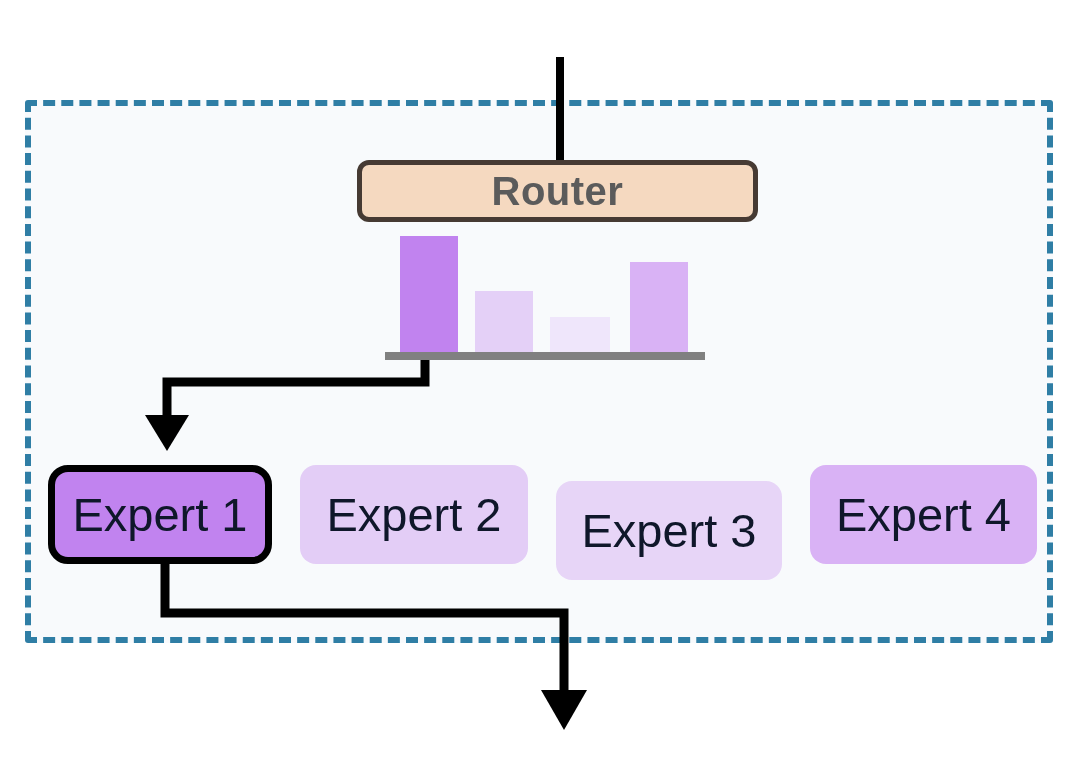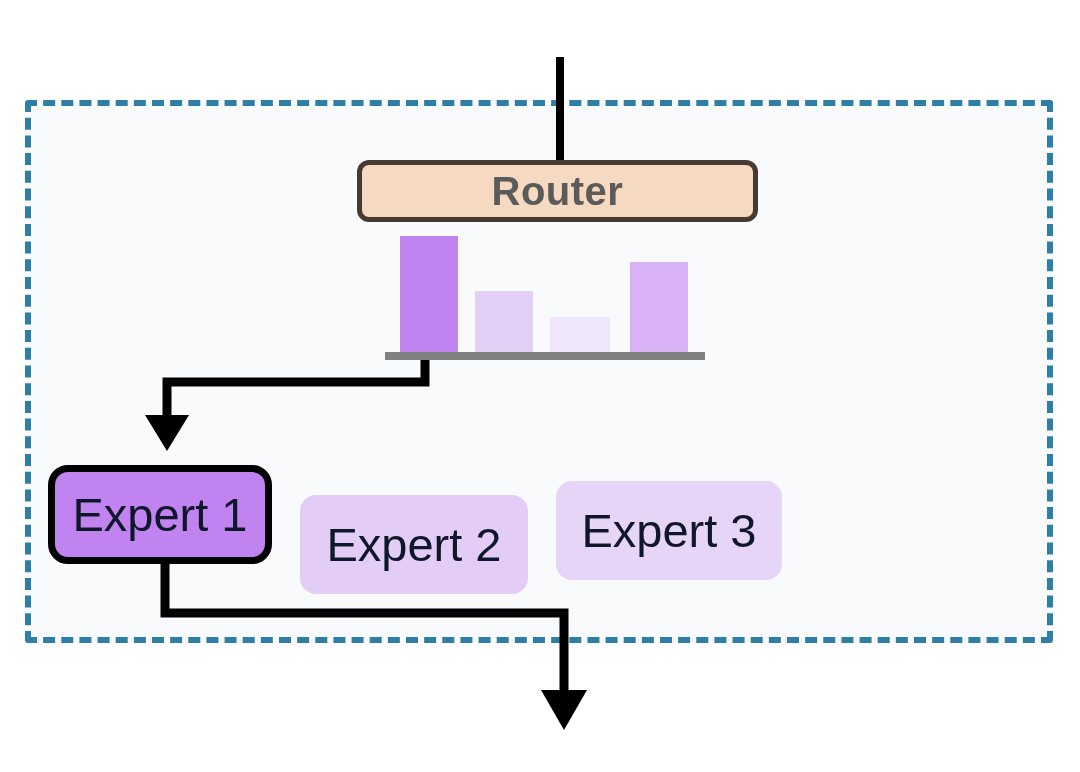--- a/index.html
+++ b/index.html
@@ -135,20 +135,23 @@
     <div class="gate-bar" id="bar-0" style="left: 15px; width: 58px; height: 116px; background: rgb(193, 131, 239);"></div>
     <div class="gate-bar" id="bar-1" style="left: 90px; width: 58px; height: 61px; background: rgb(228, 208, 247);"></div>
     <div class="gate-bar" id="bar-2" style="left: 165px; width: 60px; height: 35px; background: rgb(239, 230, 251);"></div>
     <div class="gate-bar" id="bar-3" style="left: 245px; width: 58px; height: 90px; background: rgb(217, 178, 245);"></div>
     <div class="gate-axis" style="background: rgb(128, 128, 128);"></div>
   </div>
 
   <div class="expert selected" id="expert-0" style="left: 48px; width: 224px; background: rgb(193, 131, 239);">
     <span class="expert-label">Expert 1</span>
   </div>
-  <div class="expert" id="expert-1" style="left: 300px; width: 228px; background: rgb(227, 205, 246); margin-top: 30px;">
+  <div class="expert" id="expert-1" style="left: 300px; width: 228px; background: rgb(227, 205, 246);">
     <span class="expert-label">Expert 2</span>
   </div>
   <div class="expert" id="expert-2" style="left: 556px; width: 226px; background: rgb(231, 213, 247); margin-top: 16px;">
     <span class="expert-label">Expert 3</span>
   </div>
+  <div class="expert" id="expert-3" style="left: 810px; width: 227px; background: rgb(217, 178, 245);">
+    <span class="expert-label">Expert 4</span>
+  </div>
 
 </div>
 
 </body></html>

